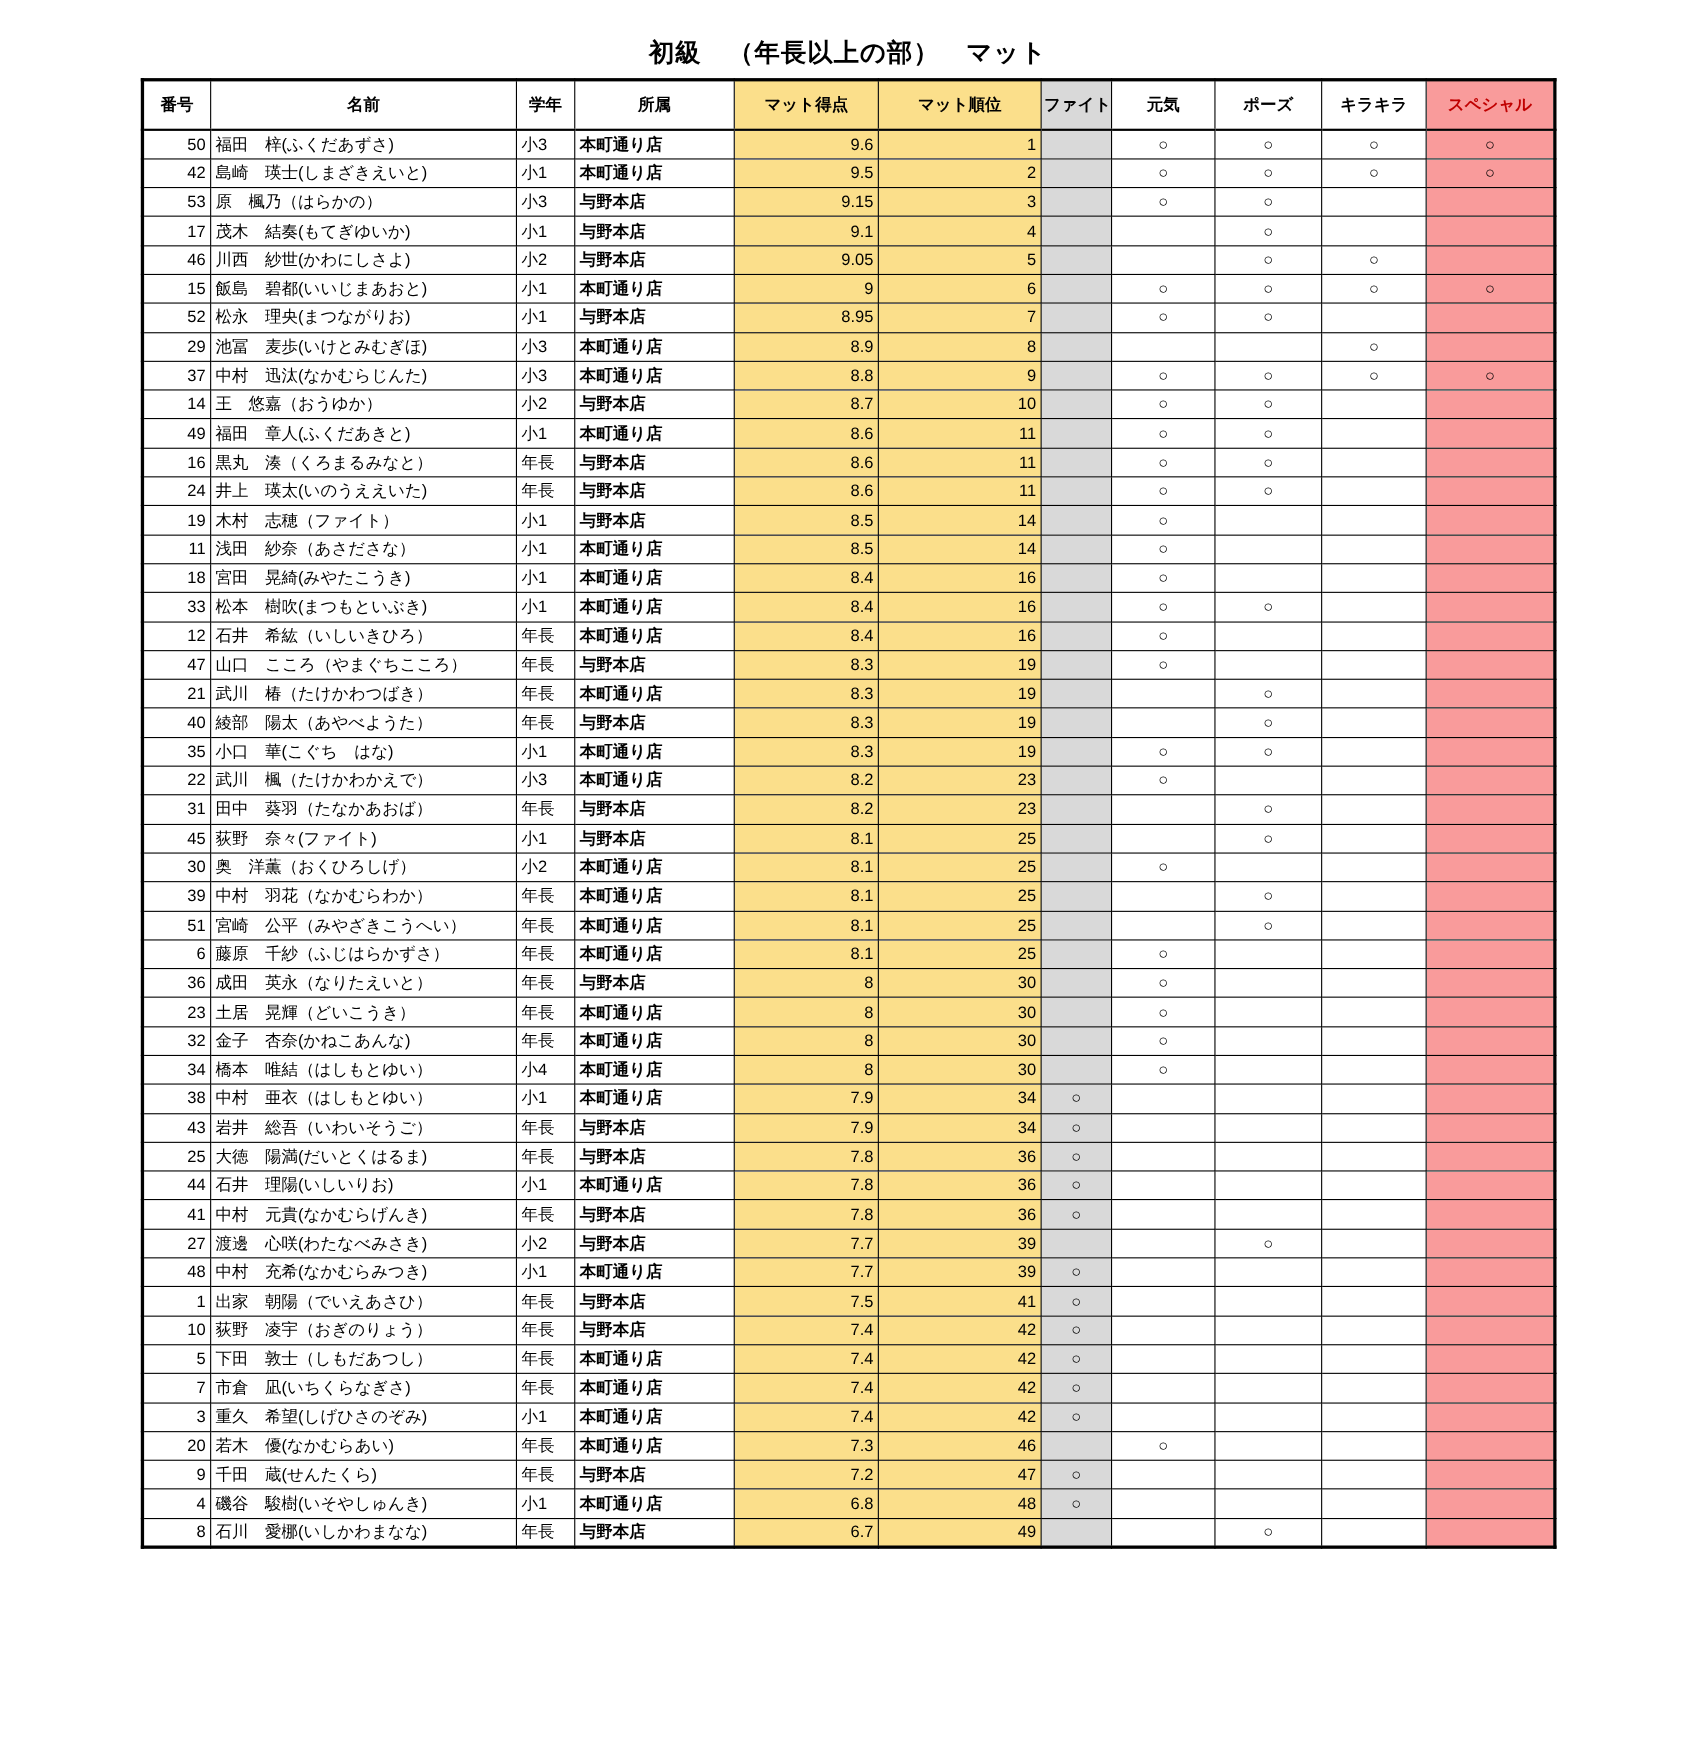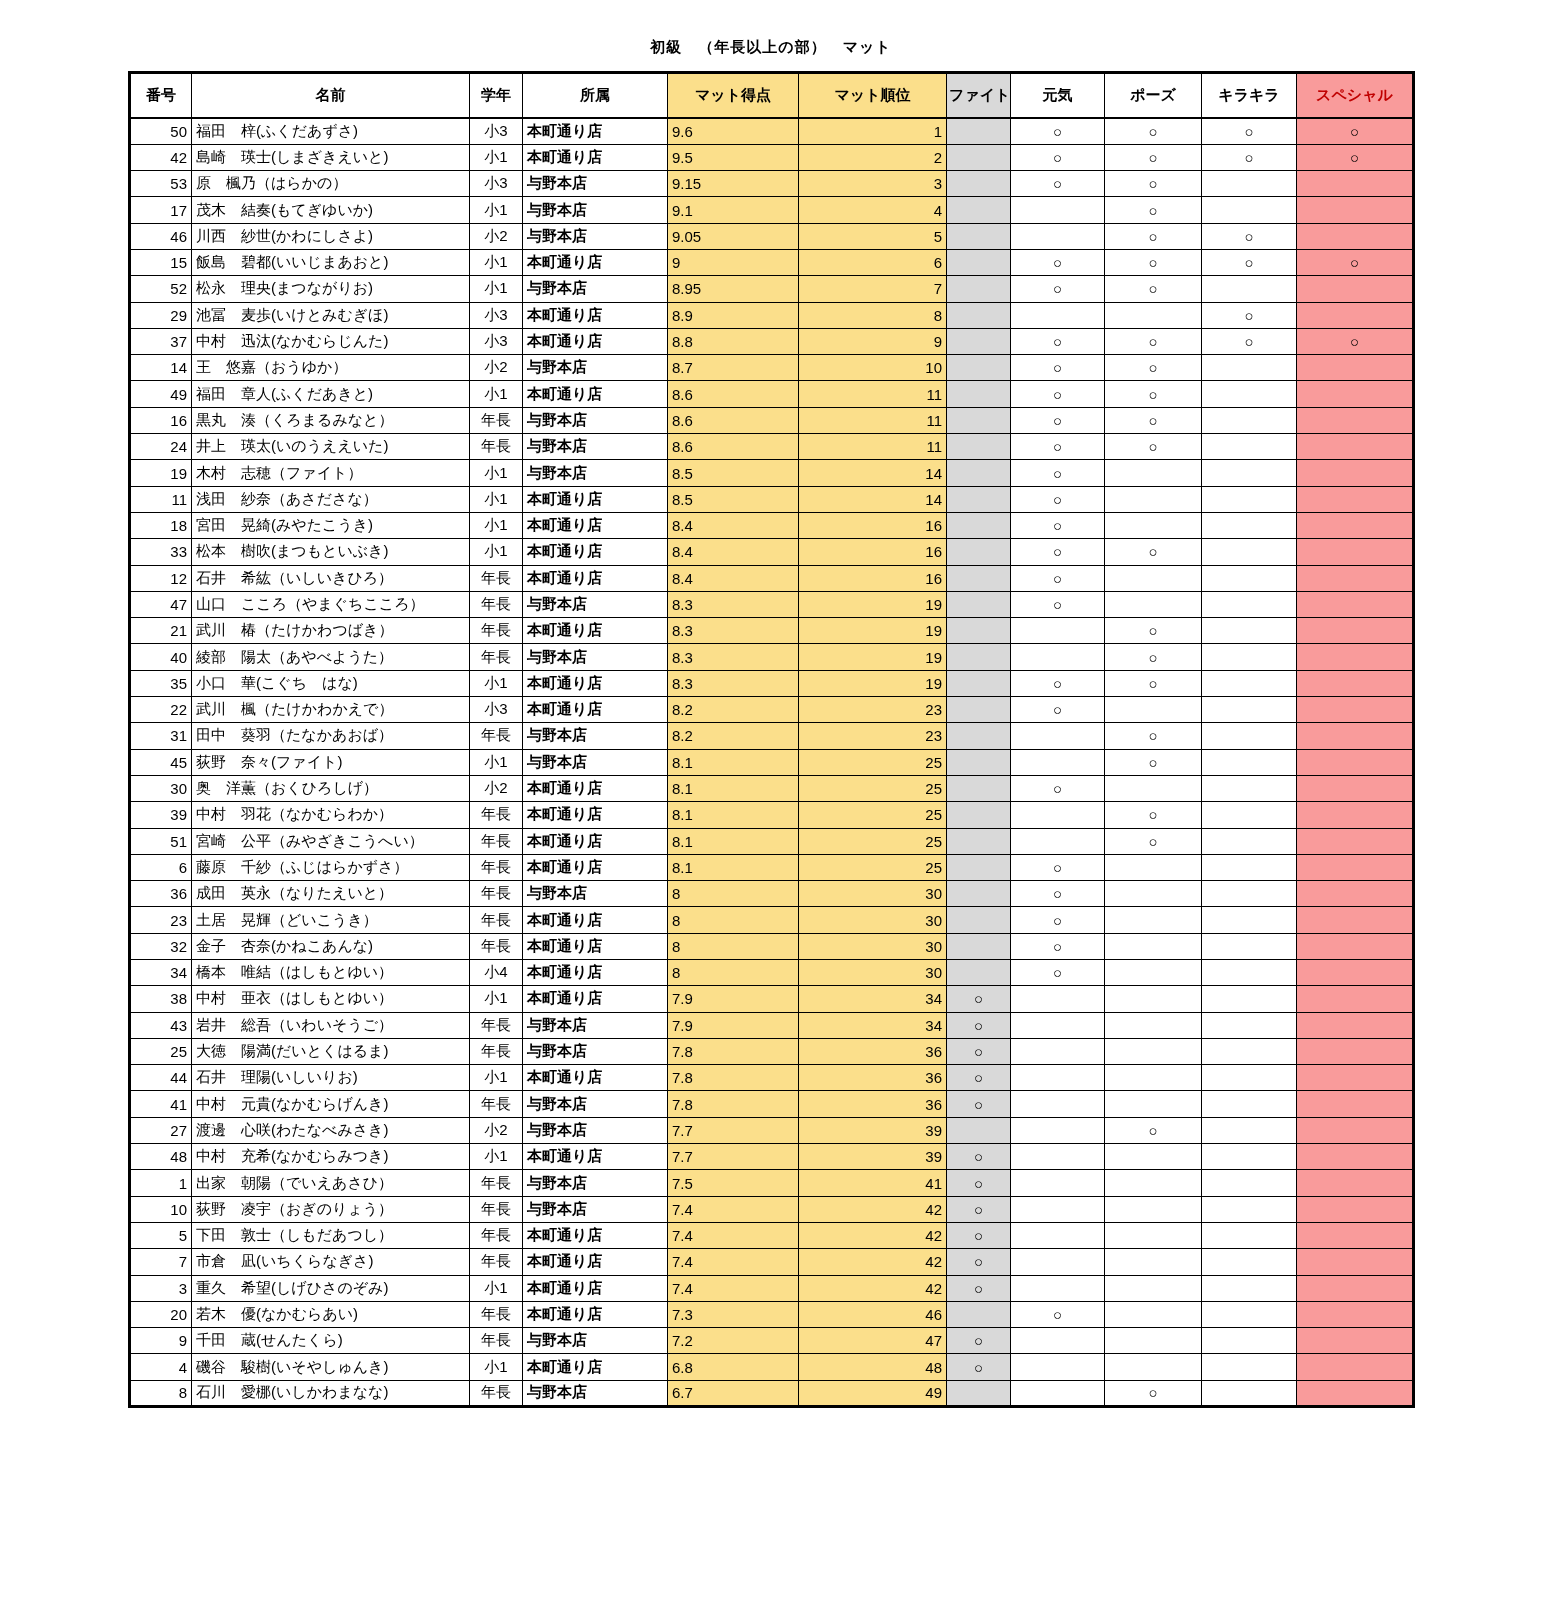--- a/index.html
+++ b/index.html
@@ -18,21 +18,21 @@
   .page {
     position: absolute;
     left: 128px;
     top: 0;
     width: 1286px;
     padding-top: 33px;
   }
   .title {
     margin: 0 0 10px 0;
     text-align: center;
-    font-size: 15px;
+    font-size: 23px;
     line-height: 28px;
     font-weight: 700;
     letter-spacing: 1px;
   }
   table.results {
     border-collapse: collapse;
     table-layout: fixed;
     width: 1284px;
     border: 3px solid #000;
   }
@@ -64,23 +64,23 @@
   .c4  { width: 131px; margin-top: 12px; }
   .c5  { width: 148px; }
   .c6  { width: 64px;  }
   .c7  { width: 94px;  }
   .c8  { width: 97px;  }
   .c9  { width: 95px;  }
   .c10 { width: 117px; }
   
   tbody td.c0 { text-align: right;  padding-right: 5px; }
   tbody td.c1 { text-align: left;   padding-left: 5px; font-weight: 500; }
-  tbody td.c2 { text-align: center; }
+  tbody td.c2 { }
   tbody td.c3 { text-align: left;   padding-left: 5px; font-weight: 600; }
-  tbody td.c4 {  padding-right: 8px; }
+  tbody td.c4 { text-align: right;  padding-right: 8px; }
   tbody td.c5 { text-align: right;  padding-right: 8px; }
   tbody td.c6, tbody td.c7, tbody td.c8, tbody td.c9, tbody td.c10 {
     text-align: center;
     font-size: 16px;
   }
   
   .fill-yellow { background: var(--yellow, #FBDF8B); }
   .fill-gray   { background: var(--gray,   #D9D9D9); }
   .fill-pink   { background: var(--pink,   #F99B9B); }
   thead th.fill-pink { color: var(--special-text, #C00000); }

